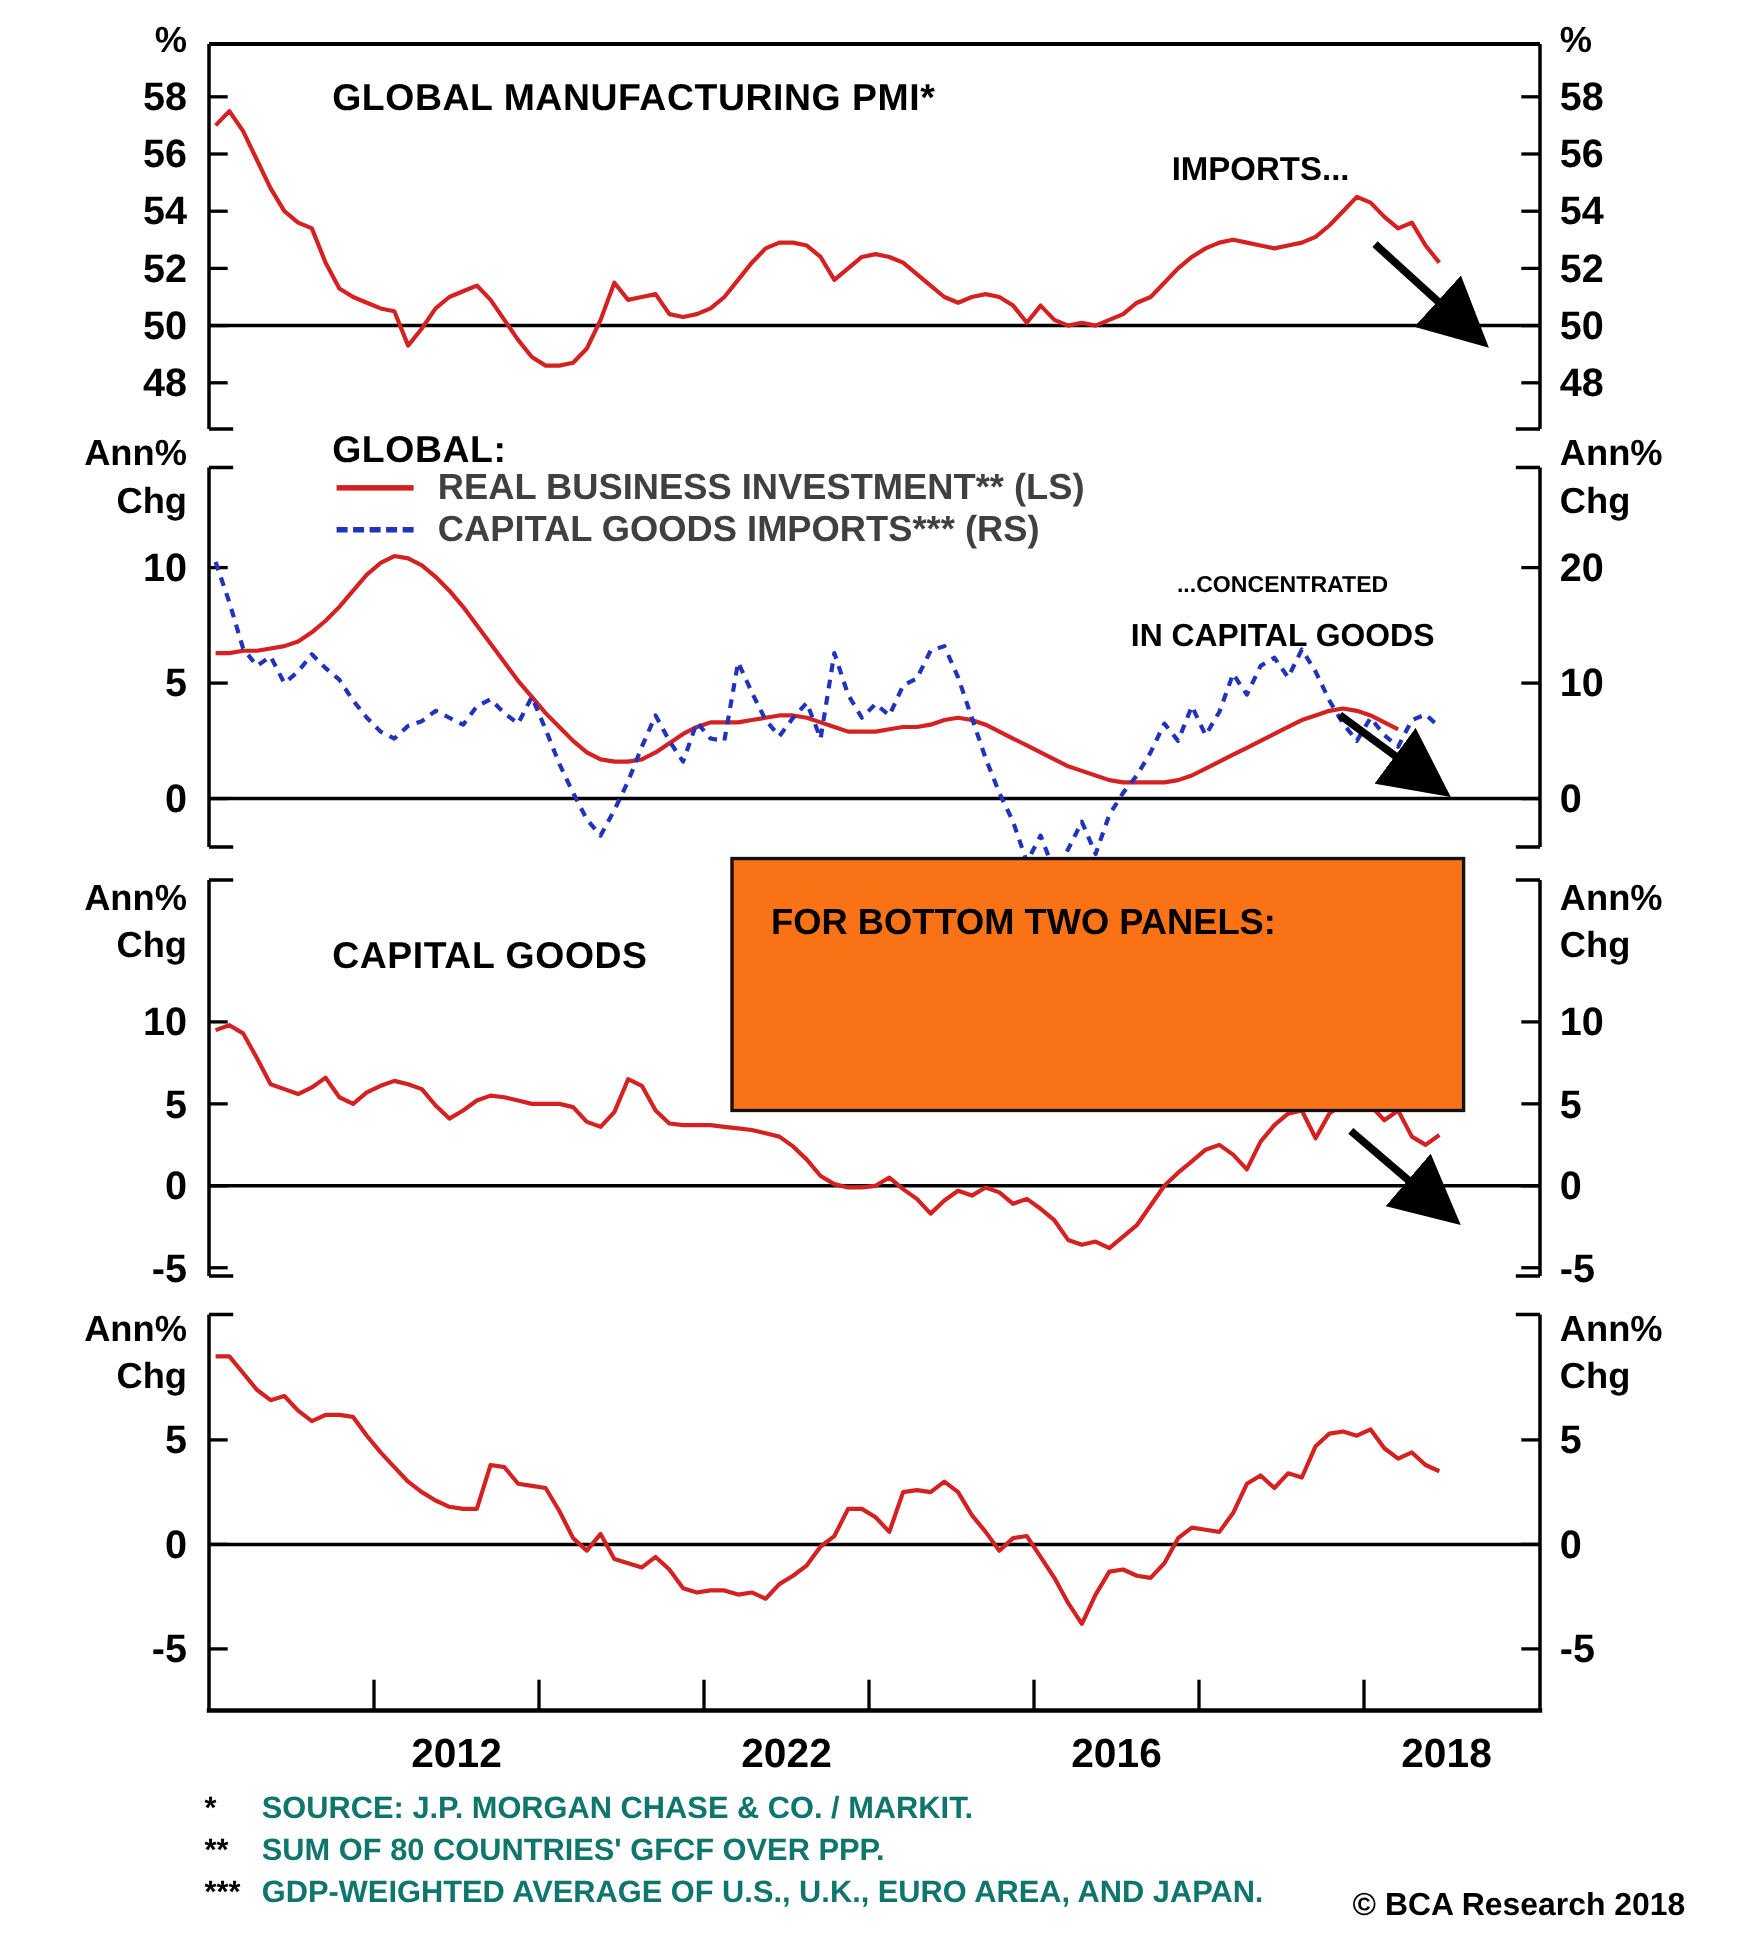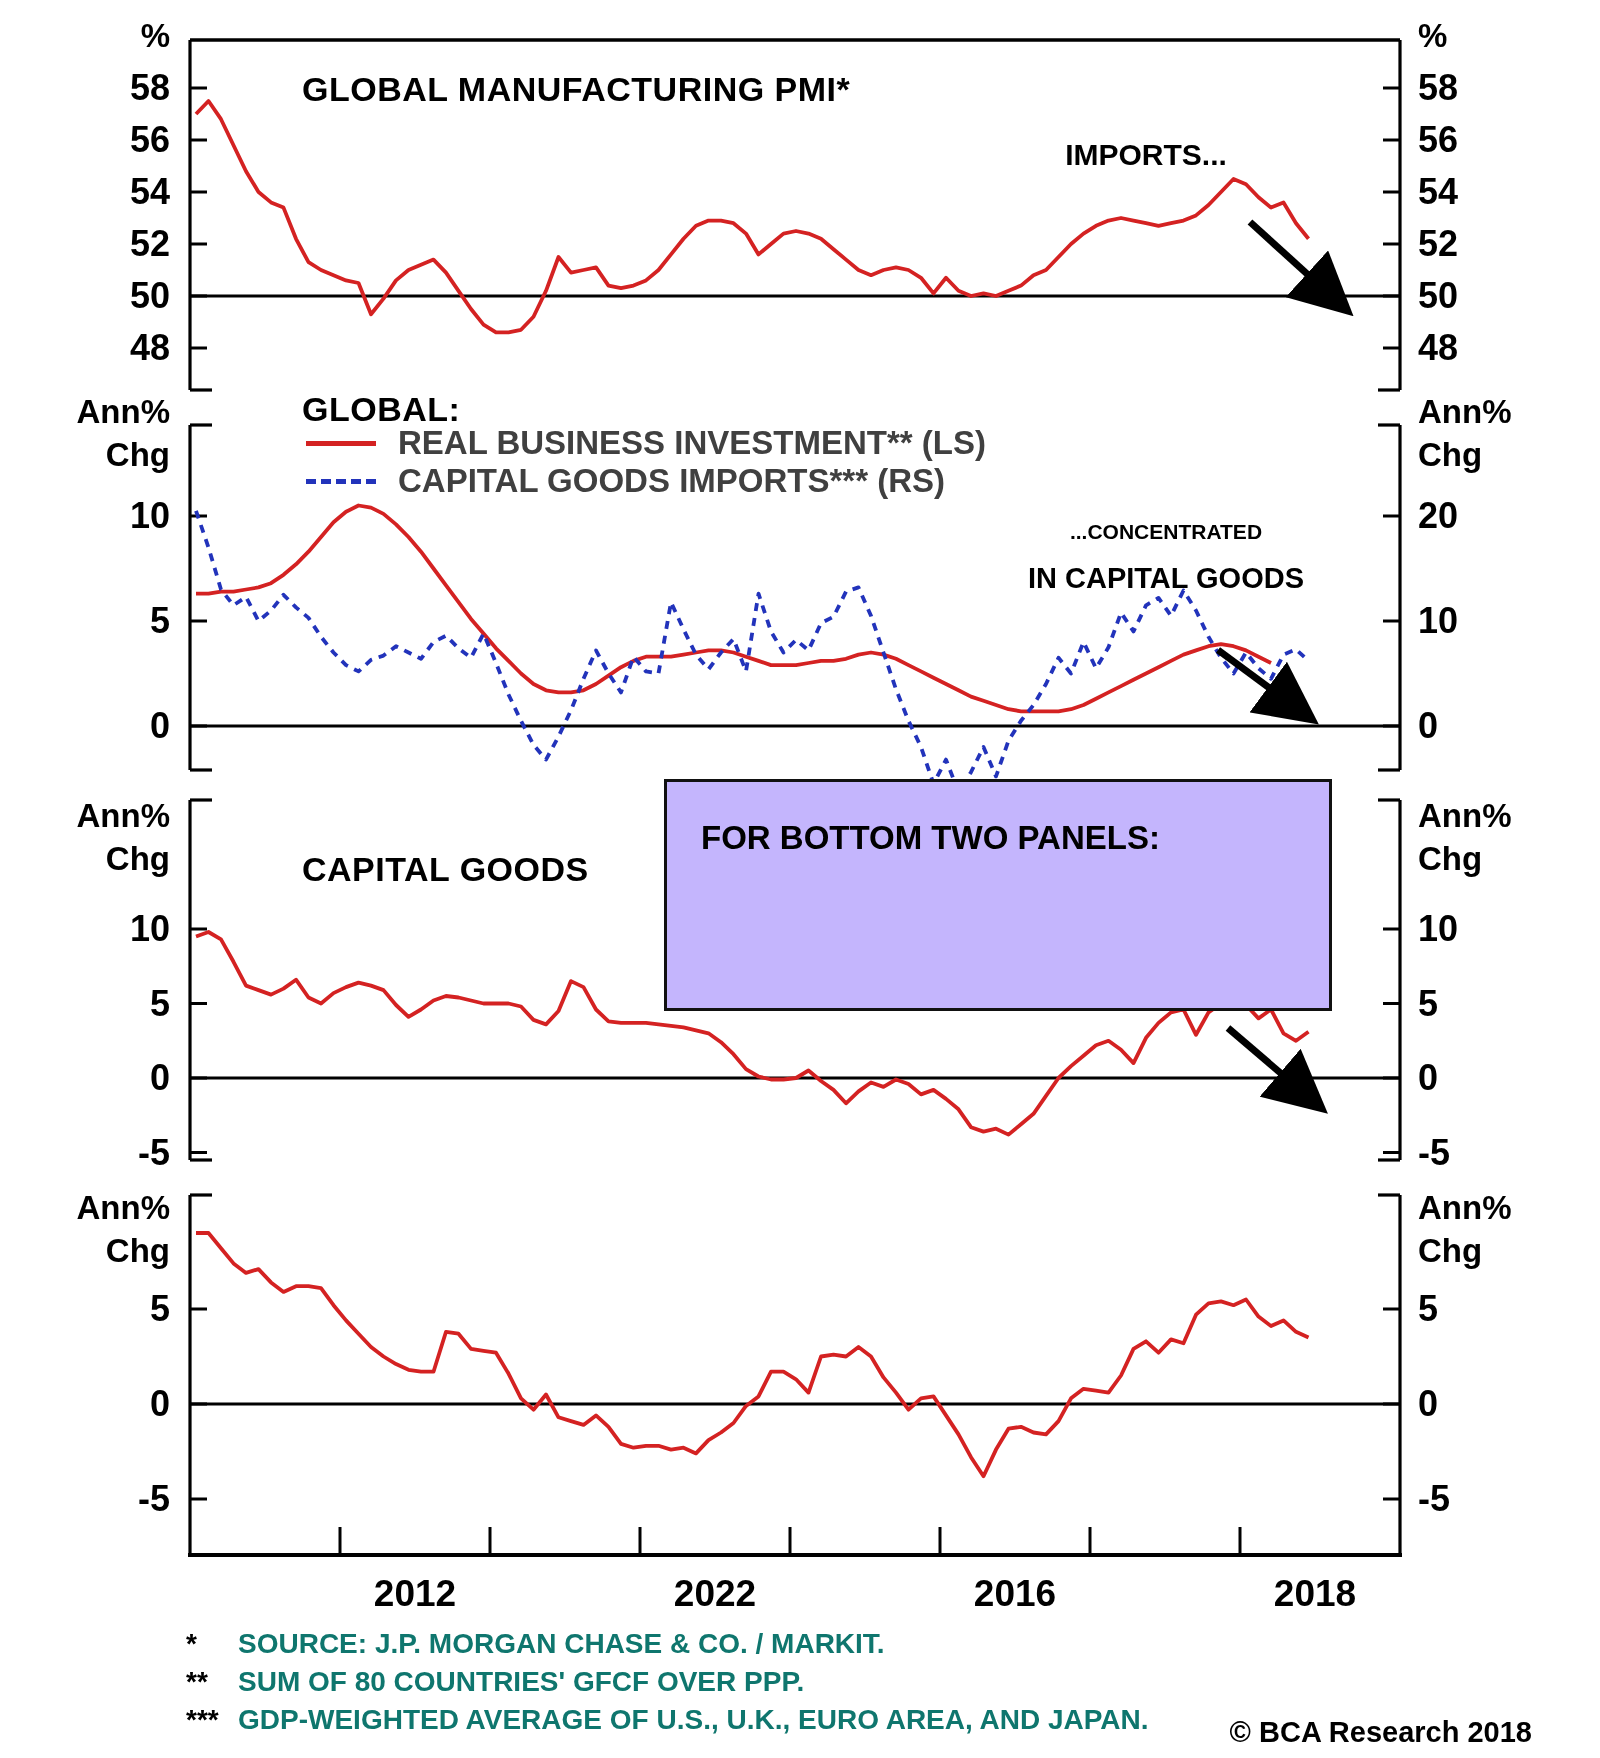--- a/index.html
+++ b/index.html
@@ -12,21 +12,21 @@
   .unit{font-size:33px;line-height:40px;}
   .unit-left{width:170px;text-align:right;}
   .unit-right{width:130px;text-align:left;}
   .xtick{width:160px;text-align:center;font-size:37px;}
   .panel-title{font-size:34px;letter-spacing:0.5px;}
   .ann{font-size:30px;text-align:center;}
   .legend-row{position:absolute;display:flex;align-items:center;z-index:3;}
   .legend-sample{width:70px;height:0;margin-right:22px;}
   .legend-label{font-size:33px;font-weight:bold;color:#404040;white-space:nowrap;}
   #gray-box{position:absolute;left:664px;top:779px;width:668px;height:232px;
-            background:#c4b5fd;border:3.5px solid #111;box-sizing:border-box;
+            background:#f97316;border:3.5px solid #111;box-sizing:border-box;
             z-index:2;padding:28px 0 0 34px;}
   #gray-box div{font-size:33px;font-weight:bold;color:#000;line-height:56px;white-space:nowrap;}
   .footnote-row{position:absolute;display:flex;z-index:3;}
   .fn-marker{width:52px;font-size:28px;font-weight:bold;color:#000;}
   .fn-text{font-size:28px;font-weight:bold;color:#0f766e;white-space:nowrap;}
   #copyright{position:absolute;right:68px;top:1716px;font-size:29px;font-weight:bold;color:#000;z-index:3;}
 </style>
 </head>
 <body>
 

